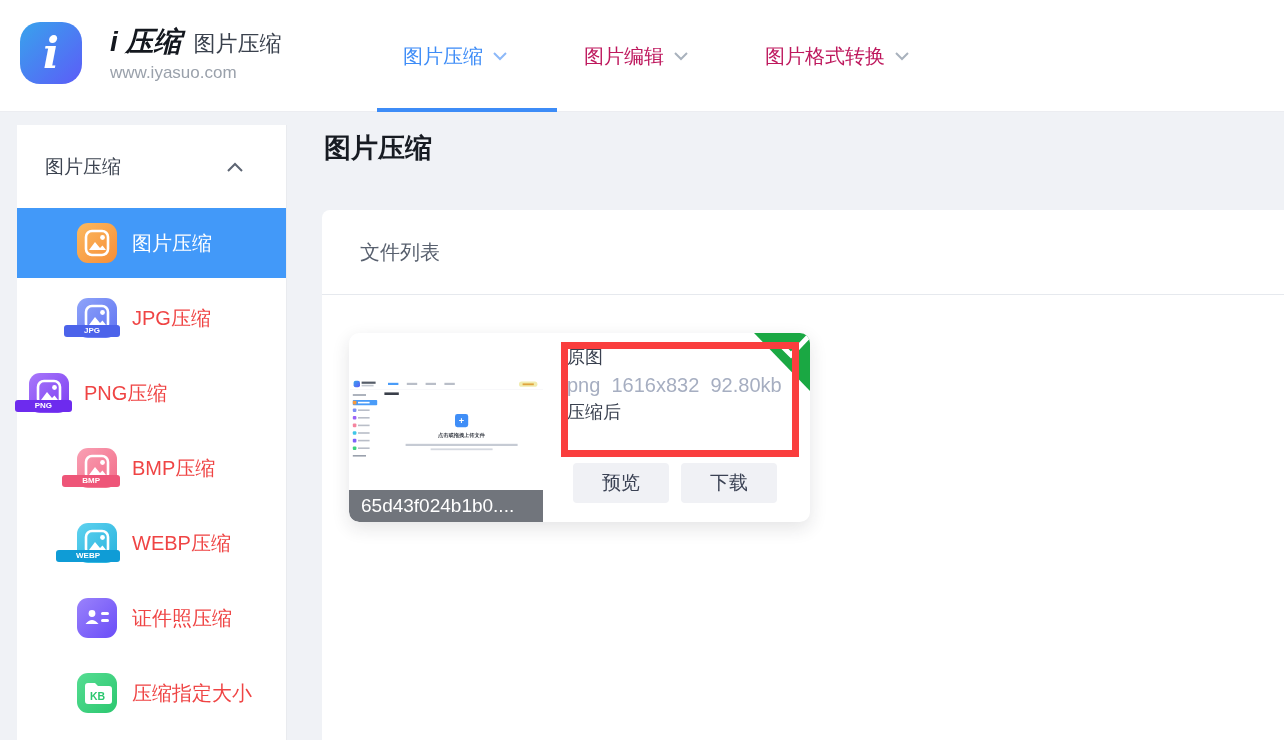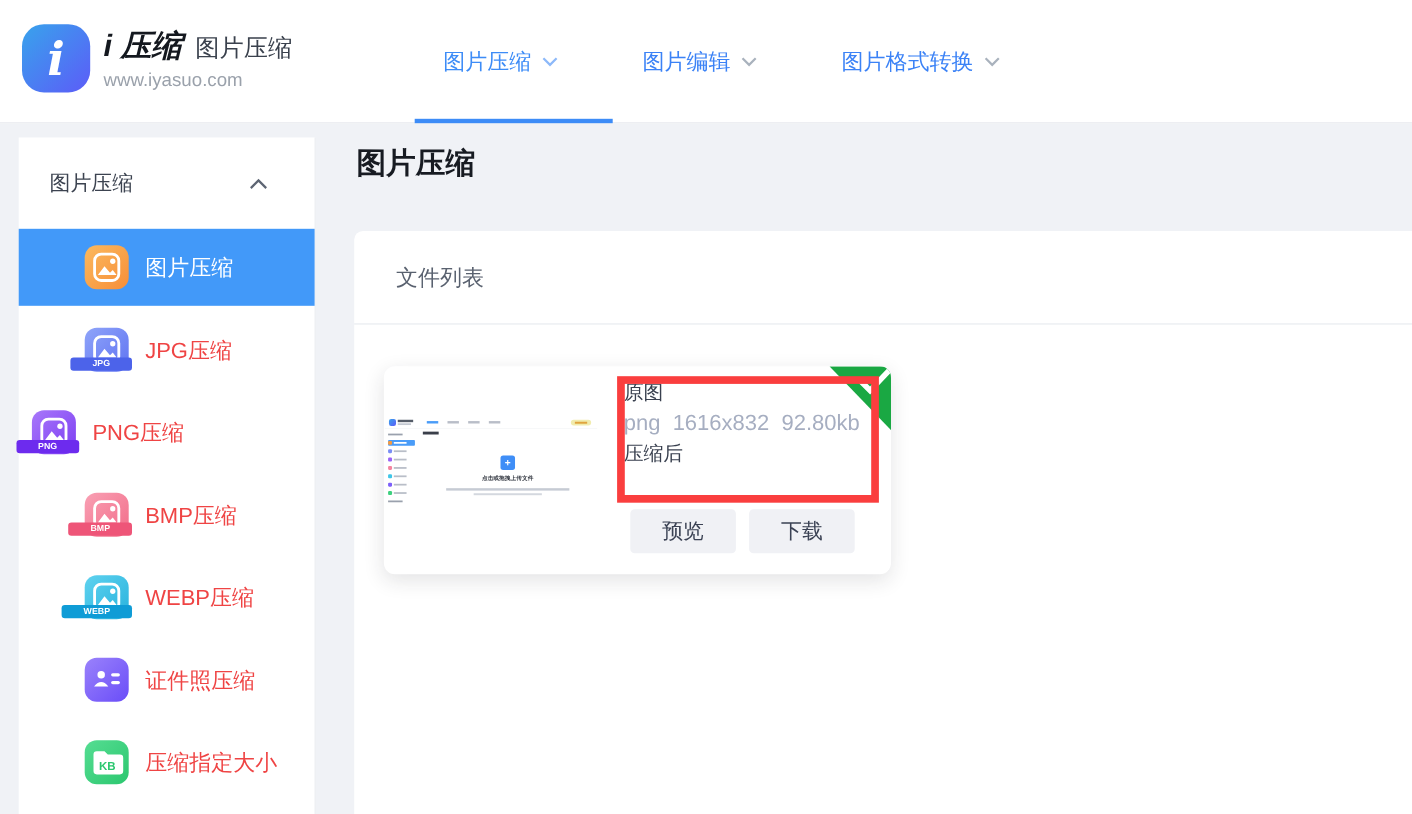--- a/index.html
+++ b/index.html
@@ -16,27 +16,27 @@
     position:absolute; left:0; top:0; width:1284px; height:112px;
     background:#ffffff; border-bottom:1px solid #ecedf1; z-index:10;
   }
   .logo { position:absolute; left:20px; top:22px; display:flex; align-items:center; cursor:pointer; }
   .logo-icon {
     width:62px; height:62px; border-radius:20px;
     background:linear-gradient(135deg,#38a3ec 0%,#5c5cf8 100%);
     display:flex; align-items:center; justify-content:center;
     color:#fff; font-family:"DejaVu Serif", serif; font-style:italic; font-weight:bold; font-size:42px;
   }
-  .logo-text { margin-left:12px; }
+  .logo-text { margin-left:28px; }
   .logo-line1 { display:flex; align-items:baseline; }
   .logo-name { font-size:28px; font-weight:bold; color:#14181f; font-style:italic; }
   .logo-sub  { font-size:22px; color:#3a414d; margin-left:12px; font-style:normal; }
   .logo-domain { font-size:17px; color:#9aa1ab; margin-top:2px; }
   .nav { position:absolute; left:403px; top:0; height:112px; display:flex; align-items:center; gap:76px; }
-  .nav-item { display:flex; align-items:center; gap:9px; font-size:20px; color:#3b82f6; cursor:pointer; }
+  .nav-item { display:flex; align-items:center; gap:9px; font-size:20px; color:#be185d; cursor:pointer; }
   .nav-item.active { color:#3d8cf7; }
   .nav-underline { position:absolute; left:377px; top:108px; width:180px; height:4px; background:#3d8cf7; }
   .chev { width:16px; height:10px; }
   
   .sidebar {
     position:absolute; left:17px; top:125px; width:270px; height:615px;
     background:#ffffff; border-right:1px solid #e9ebef;
   }
   .group-header {
     margin-top:18px; height:48px; padding:0 42px 0 28px;
@@ -341,20 +341,21 @@
               <div class="m-plus">+</div>
               <div class="m-upload-text">点击或拖拽上传文件</div>
               <i class="m-bar-l1"></i>
               <i class="m-bar-l2"></i>
             </div>
           </div>
         </div>
       </div>
     </div>
 
+    <div class="file-name">65d43f024b1b0....</div>
 
     <div class="info">
       <div class="info-label">原图</div>
       <div class="info-value">png  1616x832  92.80kb</div>
       <div class="info-label">压缩后</div>
     </div>
 
     <div class="red-box"></div>
 
     <div class="btn-row">

